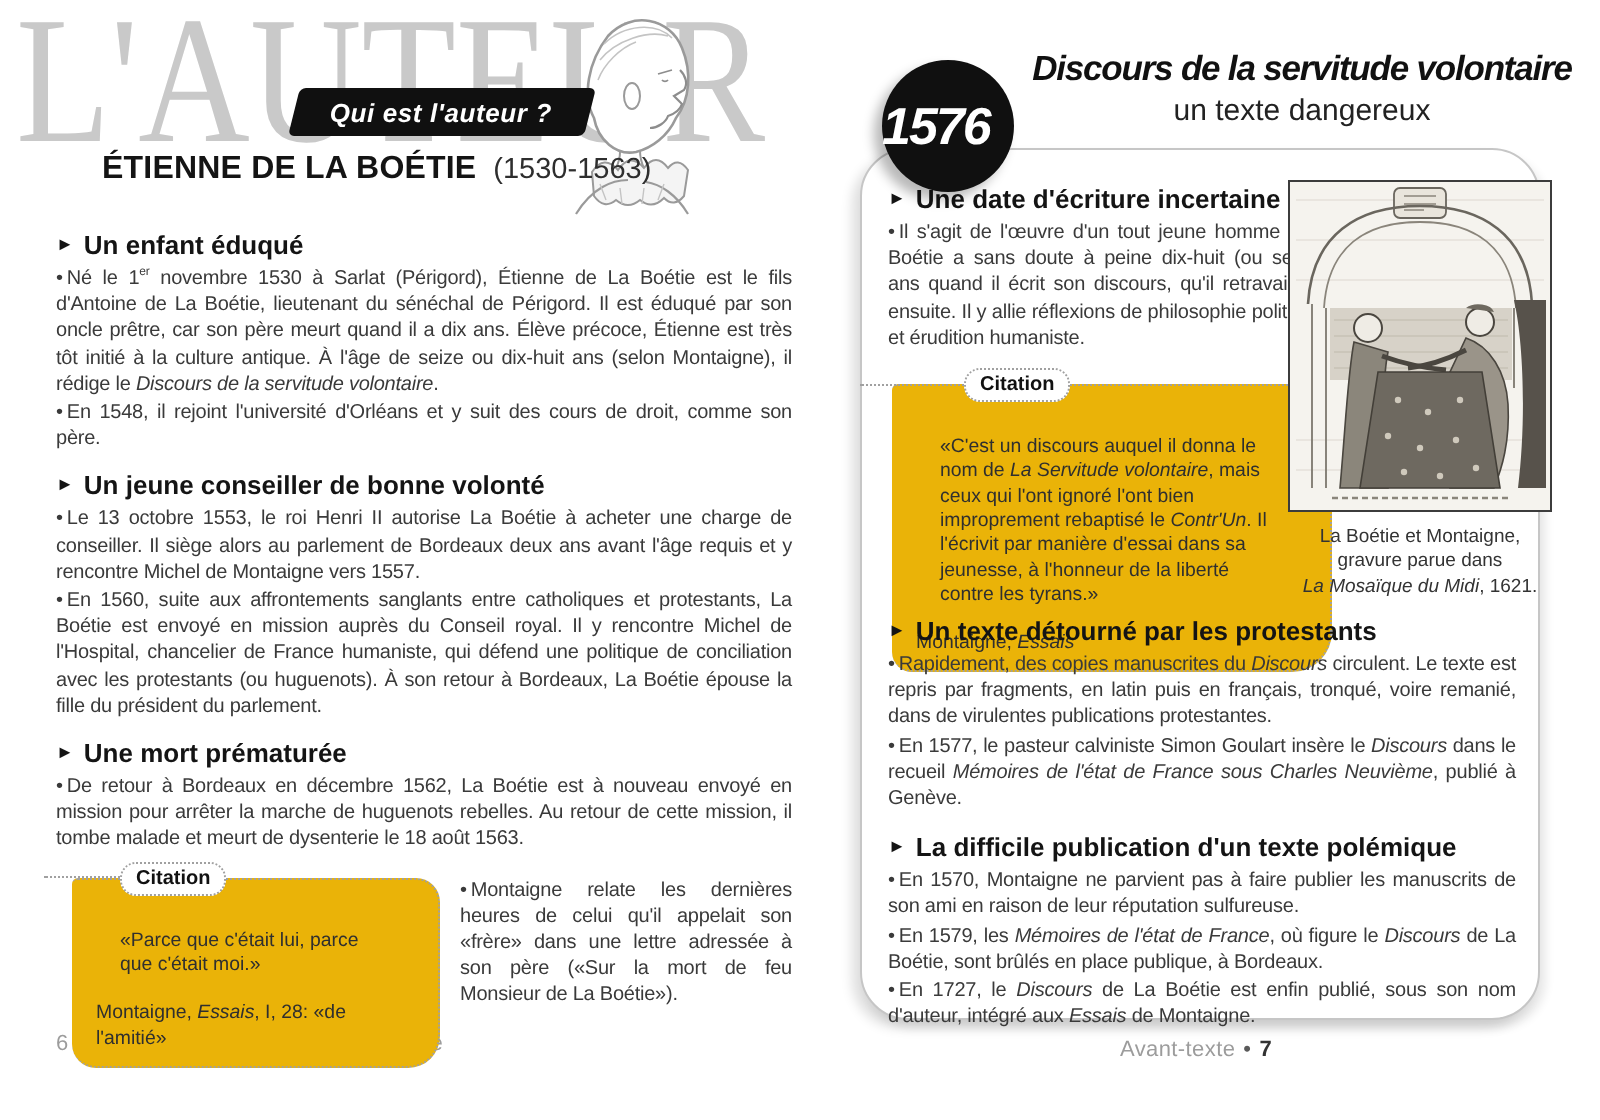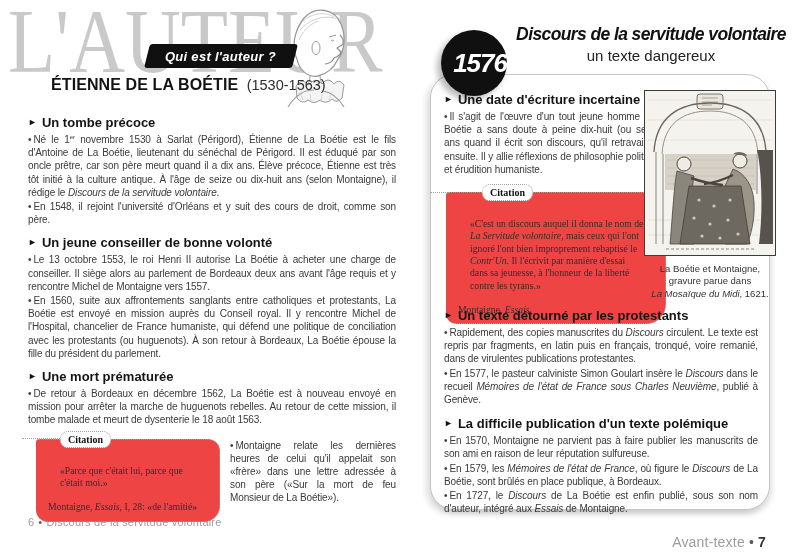--- a/index.html
+++ b/index.html
@@ -20,53 +20,53 @@
   .lcol{position:absolute;left:28px;top:106px;width:368px;z-index:2;}
   
   .sec-h{margin:9px 0 3px 0;font-size:13px;font-weight:bold;color:#141414;display:flex;align-items:center;gap:5px;}
   .arr{font-size:9px;color:#141414;line-height:1;}
   .par{margin:0 0 1px 0;font-size:10px;line-height:13.2px;letter-spacing:-0.12px;text-align:justify;color:#3a3a3a;}
   .blt{margin-right:2px;color:#3a3a3a;}
   .rich i{font-style:italic;}
   .rich sup{font-size:.6em;vertical-align:super;line-height:0;}
   
   .cite{position:relative;border:1.5px dotted #a0a0a0;border-left:none;
-        border-radius:3px 12px 16px 12px;padding:13px 9px 7px 12px;background:#ef4444;font-family:Liberation Serif, serif;}
+        border-radius:3px 12px 16px 12px;padding:13px 9px 7px 12px;background:#eab308;}
   .cite-tag{position:absolute;top:-9px;left:24px;background:#fff;border:1.5px dotted #a0a0a0;border-radius:8px;
             padding:0 7px;font-size:10px;font-weight:bold;color:#111;line-height:15px;z-index:2;}
   .cite-lead{position:absolute;top:-1.5px;left:-14px;width:38px;border-top:1.5px dotted #a0a0a0;}
   .cite-q{margin:12px;font-size:9.7px;line-height:12.3px;color:#2f2f2f;}
   .cite-s{margin:2px 0 0 0;font-size:9.7px;line-height:12.3px;color:#2f2f2f;}
   .cite-row{display:flex;gap:10px;margin-top:12px;align-items:flex-start;}
   .cite-l{width:162px;flex:0 0 auto;margin-left:8px;}
   .side-note{width:178px;}
   .footer-l{position:absolute;left:28px;top:516px;font-size:11px;color:#9c9c9c;letter-spacing:.2px;}
   .footer-l .f-dot{color:#5a5a5a;margin:0 4px;}
   
   .rpage{position:absolute;left:400px;top:0;width:400px;height:560px;}
   .rbox{position:absolute;left:30px;top:74px;width:338px;height:434px;border:1.5px solid #c6c6c6;border-radius:24px;
         box-shadow:-4px 4px 6px rgba(0,0,0,.13),3px 4px 5px rgba(0,0,0,.09);background:#fff;}
   .year-circle{position:absolute;left:41px;top:30px;width:66px;height:66px;border-radius:50%;background:#101010;
-               display:flex;align-items:center;justify-content:flex-end;z-index:3;
+               display:flex;align-items:center;justify-content:flex-start;z-index:3;
                box-shadow:-4px 4px 6px rgba(0,0,0,.28);}
   .year-txt{color:#fff;font-size:26px;font-weight:bold;font-style:italic;letter-spacing:-1px;}
   .rhead{position:absolute;left:105px;top:24px;width:292px;text-align:center;z-index:3;background:transparent;}
   .rtitle{font-size:17.5px;font-weight:bold;font-style:italic;color:#111;letter-spacing:-0.6px;white-space:nowrap;}
   .rsub{font-size:15px;color:#222;margin-top:2px;}
   .rcol-a{position:absolute;left:44px;top:90px;width:218px;z-index:2;}
   .rcol-a .sec-h{margin-top:2px;}
   .cite-r{margin-top:16px;margin-left:2px;width:198px;border-radius:3px 14px 20px 10px;}
   .cite-r .cite-tag{left:36px;}
   .cite-r .cite-lead{left:-16px;width:50px;}
   .rfig{position:absolute;left:244px;top:90px;width:132px;margin:0;z-index:2;}
   .rfig svg{display:block;}
   .rfig figcaption{margin-top:7px;font-size:9.5px;line-height:12.4px;text-align:center;color:#333;width:138px;margin-left:-3px;}
   .rcol-b{position:absolute;left:44px;top:308px;width:314px;z-index:2;}
   .rcol-b .sec-h{margin-top:10px;}
-  .footer-r{position:absolute;left:160px;top:534px;width:206px;text-align:right;font-size:14px;color:#9c9c9c;letter-spacing:.2px;}
+  .footer-r{position:absolute;left:160px;top:519px;width:206px;text-align:left;font-size:11px;color:#9c9c9c;letter-spacing:.2px;}
   .footer-r .f-dot{color:#5a5a5a;margin:0 4px;}
   .footer-r .f-num{color:#333;font-weight:bold;}
 </style>
 </head>
 <body>
 
 <div class="canvas">
 
   <section class="lpage">
 
@@ -93,21 +93,21 @@
     <div class="author-line">
       <span class="a-name">ÉTIENNE DE LA BOÉTIE</span>
       <span class="a-dates">(1530-1563)</span>
     </div>
 
     <div class="lcol">
 
       <div class="sec">
         <h3 class="sec-h">
           <span class="arr">►</span>
-          <span>Un tombe précoce</span>
+          <span>Un enfant éduqué</span>
         </h3>
         <p class="par"><span class="blt">•</span><span class="rich"><span>Né le 1</span><sup>er</sup><span> novembre 1530 à Sarlat (Périgord), Étienne de La Boétie est le fils d'Antoine de La Boétie, lieutenant du sénéchal de Périgord. Il est éduqué par son oncle prêtre, car son père meurt quand il a dix ans. Élève précoce, Étienne est très tôt initié à la culture antique. À l'âge de seize ou dix-huit ans (selon Montaigne), il rédige le </span><i>Discours de la servitude volontaire</i><span>.</span></span></p>
         <p class="par"><span class="blt">•</span><span class="rich"><span>En 1548, il rejoint l'université d'Orléans et y suit des cours de droit, comme son père.</span></span></p>
       </div>
 
       <div class="sec">
         <h3 class="sec-h">
           <span class="arr">►</span>
           <span>Un jeune conseiller de bonne volonté</span>
         </h3>

